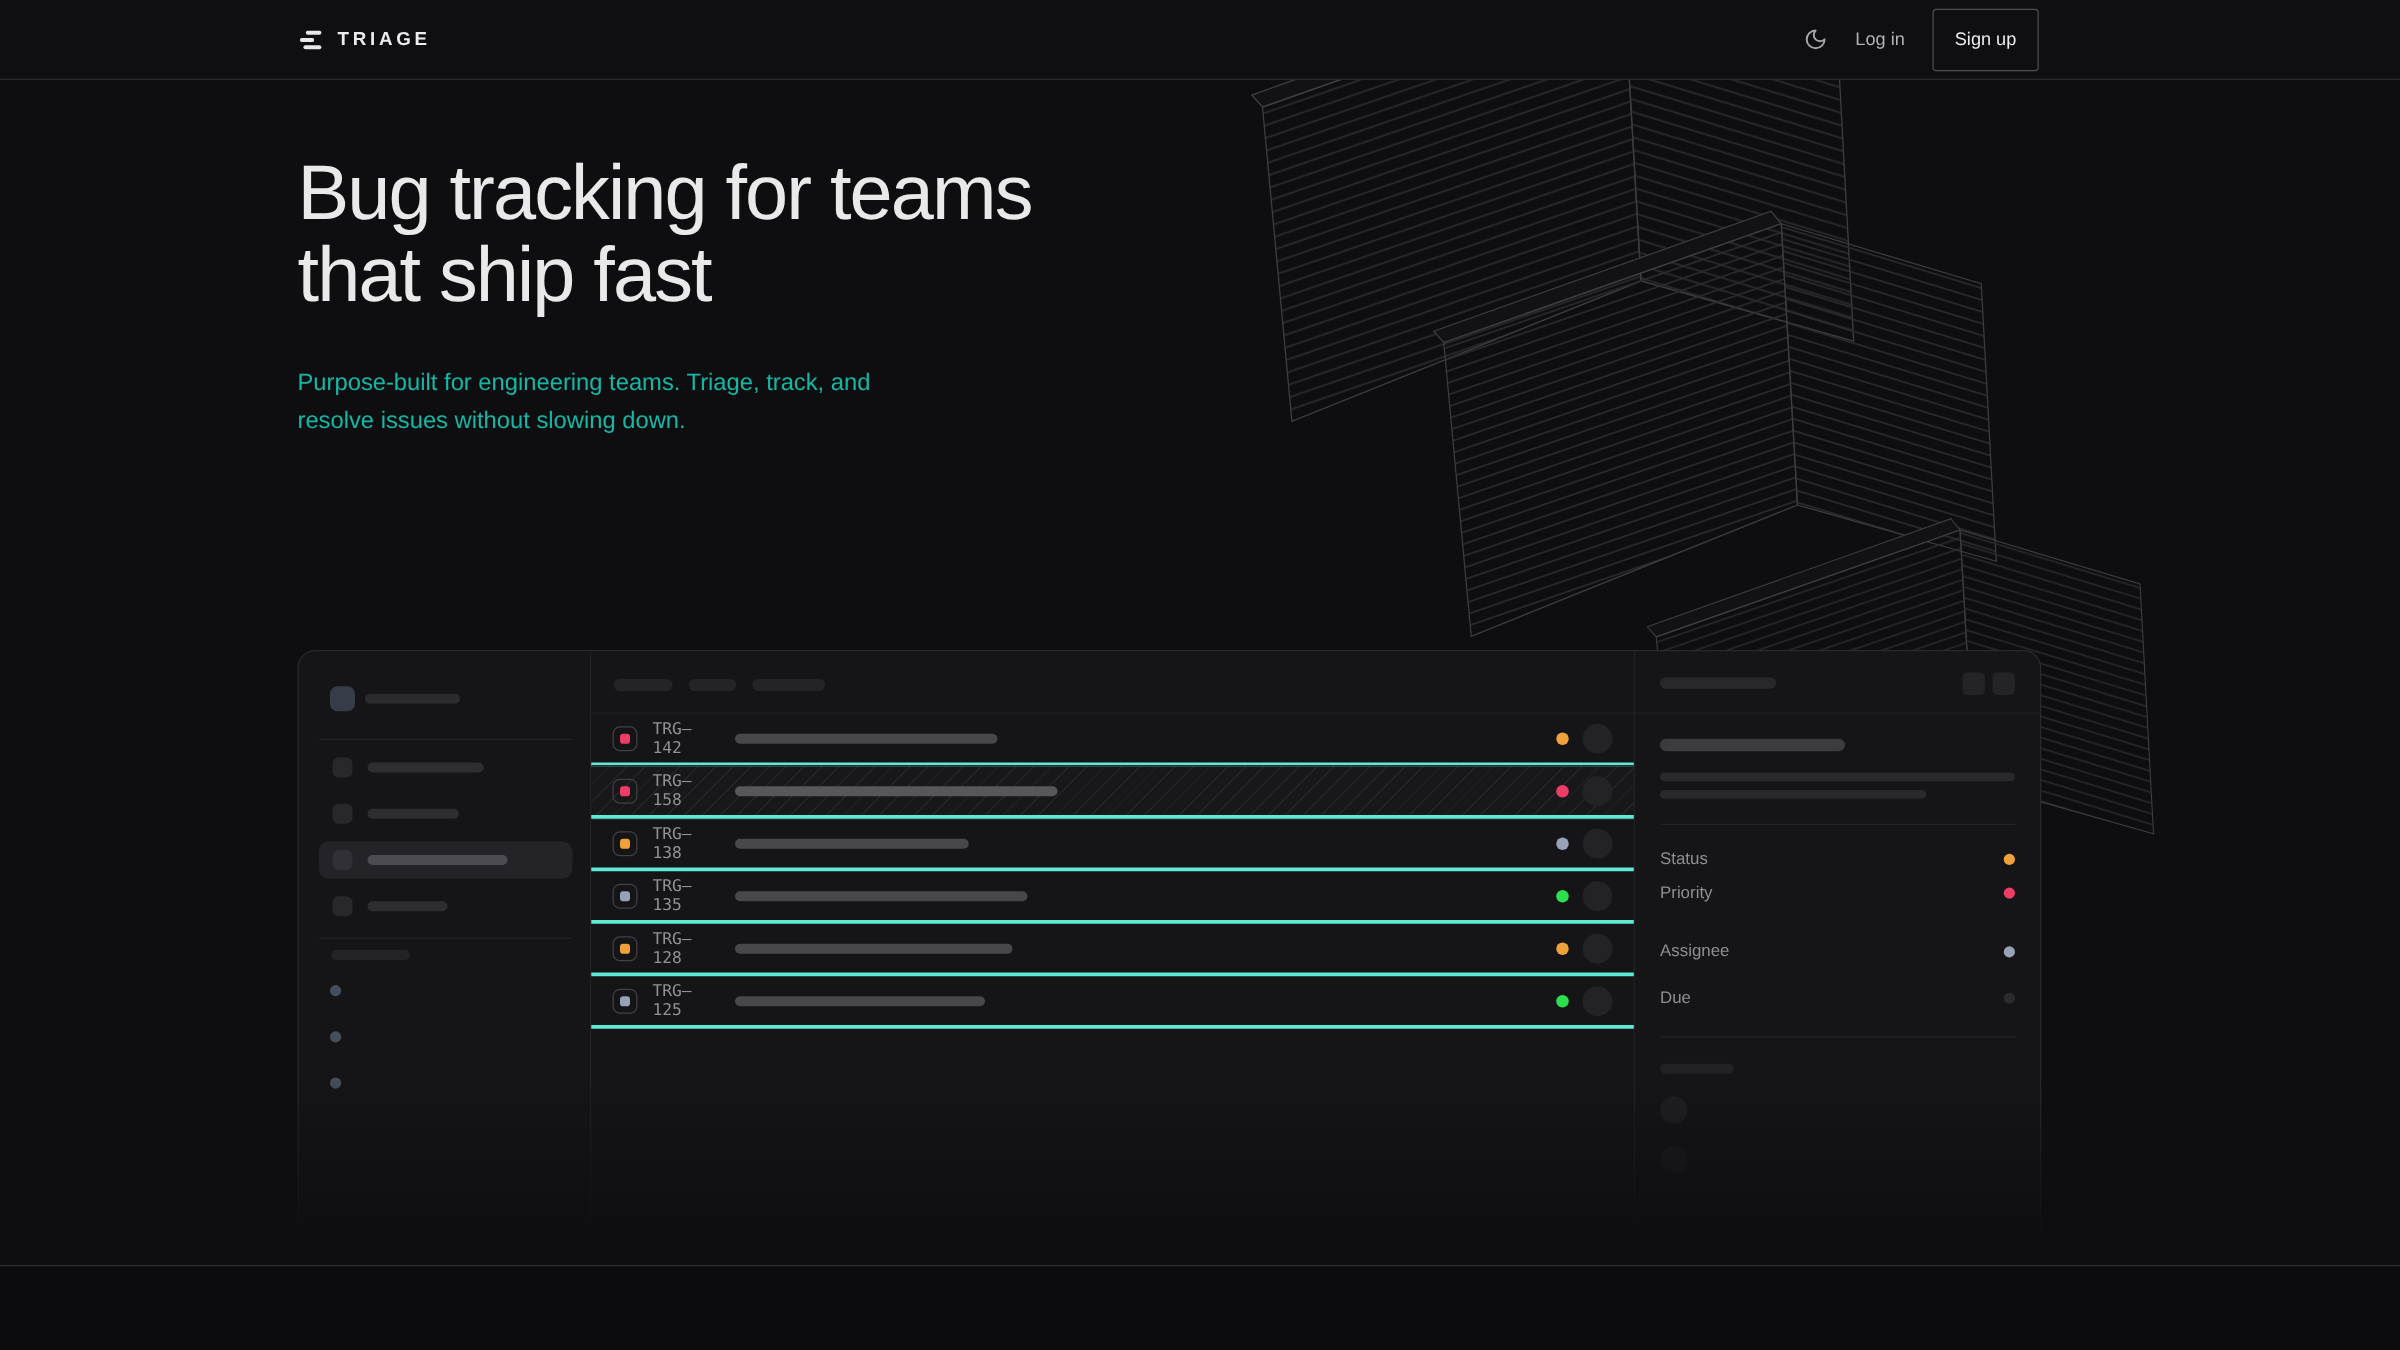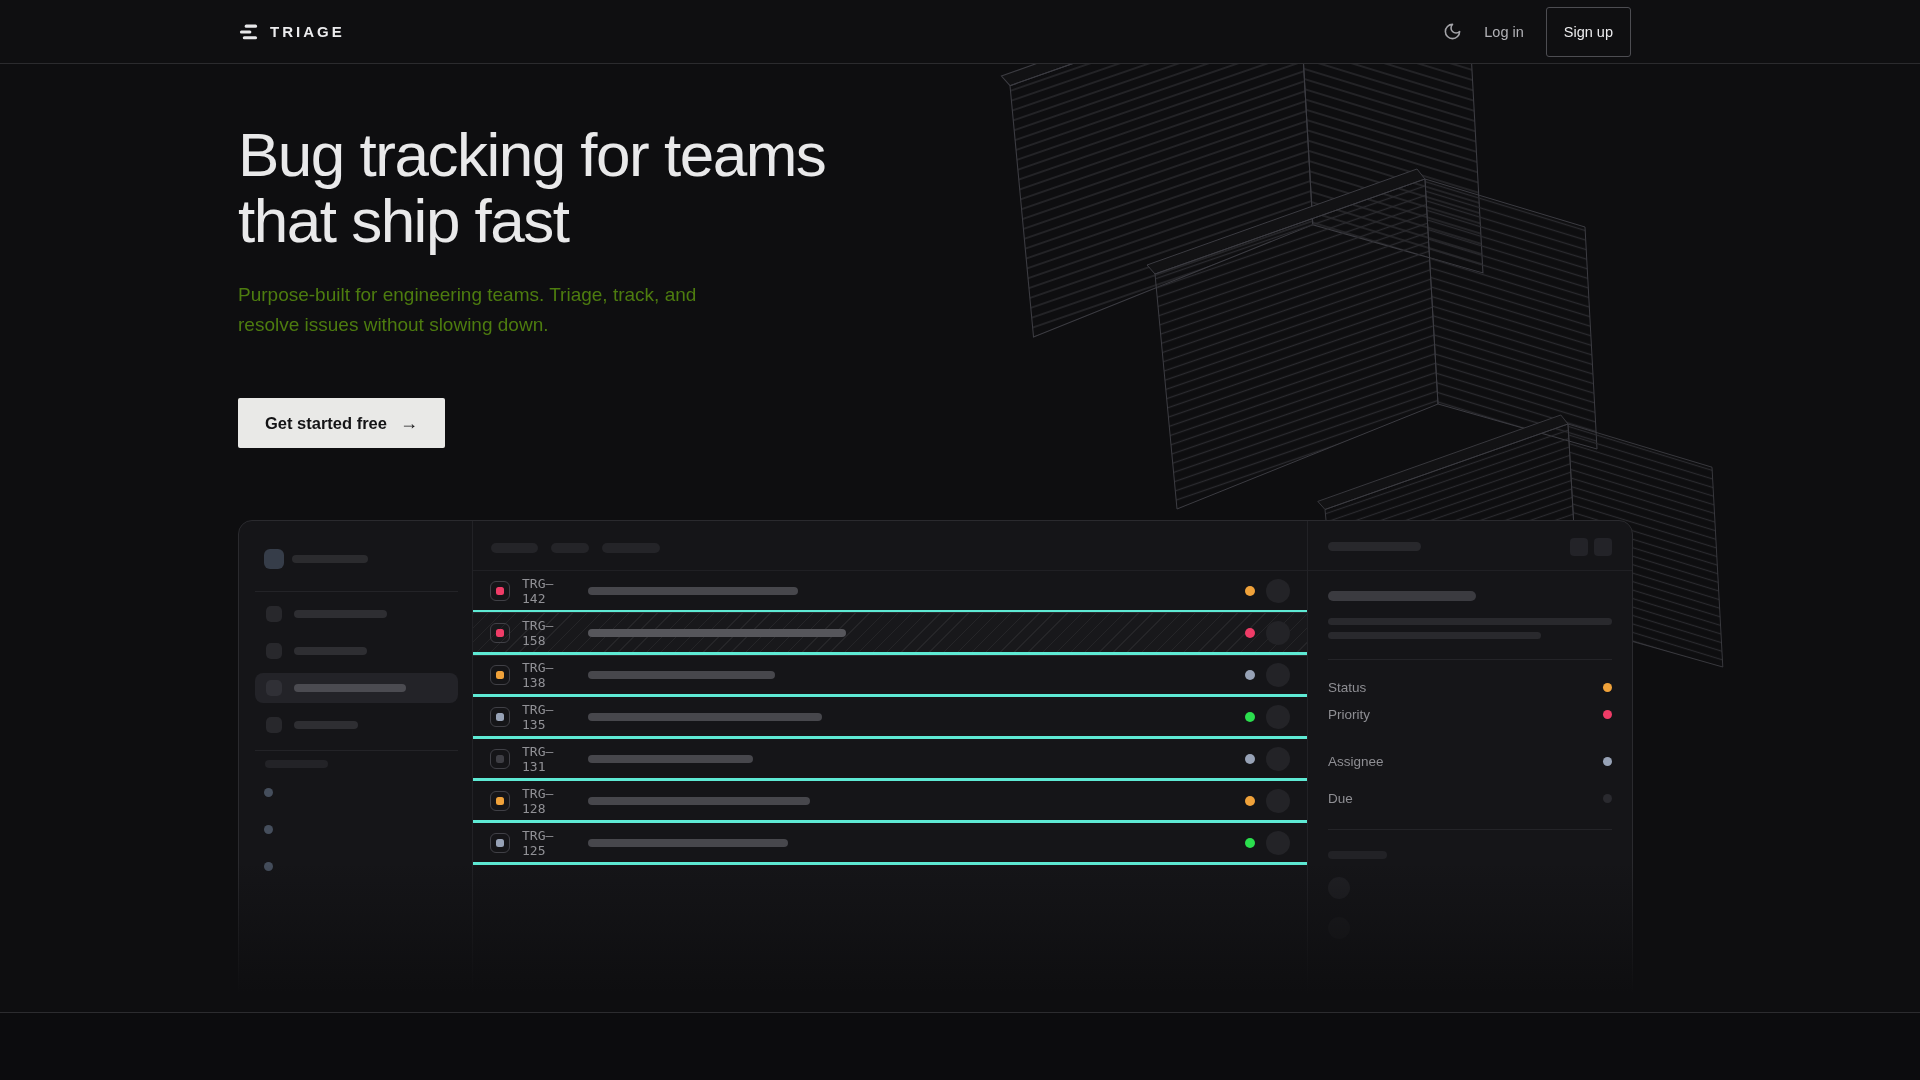--- a/index.html
+++ b/index.html
@@ -16,22 +16,22 @@
   .moon-btn { background:none; border:none; cursor:pointer; display:flex; align-items:center; }
   .login { font-size:14.5px; color:#b2b2b7; background:none; border:none; cursor:pointer; }
   .signup { font-size:14.5px; color:#ececee; background:transparent; border:1px solid #4d4d52;
             border-radius:3px; height:50px; padding:0 17px; cursor:pointer; }
 
   
   .hero { position:relative; height:949px; background:#0e0e10; border-bottom:1px solid #2c2c2f; overflow:hidden; }
   .wireframes { position:absolute; left:990px; top:-100px; width:780px; height:760px; z-index:1; }
   .hero h1 { position:absolute; left:238px; top:58px; font-size:62px; line-height:66px;
              font-weight:500; letter-spacing:-1.5px; color:#e9e9ea; z-index:5; }
-  .hero-sub { position:absolute; left:238px; top:216px; max-width:495px; font-size:19px;
-              line-height:30px; color:#4d7c0f; z-index:5; }
+  .hero-sub { position:absolute; left:238px; top:228px; max-width:495px; font-size:19px;
+              line-height:30px; color:#14b8a6; z-index:5; }
   .cta { position:absolute; left:238px; top:334px; height:50px; display:inline-flex; align-items:center;
          gap:13px; padding:0 27px; background:#e9e9e7; color:#141416; border:none; border-radius:2px;
          font-family:"Liberation Sans",sans-serif; font-size:16.5px; font-weight:700; cursor:pointer; z-index:5; }
   .cta .arrow { font-size:18px; font-weight:400; }
   .hero-fade { position:absolute; left:0; right:0; bottom:0; height:150px; z-index:10;
                background:linear-gradient(to bottom, rgba(14,14,16,0), #0e0e10 88%); pointer-events:none; }
 
   
   .mockup { position:absolute; left:238px; top:456px; width:1395px; height:560px;
             background:#151518; border:1px solid #2a2a2e; border-radius:14px;
@@ -137,24 +137,20 @@
     <use href="#fold" transform="translate(335,460) scale(0.9)"></use>
   </svg>
 
   <h1>
     <div>Bug tracking for teams</div>
     <div>that ship fast</div>
   </h1>
 
   <p class="hero-sub">Purpose-built for engineering teams. Triage, track, and resolve issues without slowing down.</p>
 
-  <button class="cta">
-    <span>Get started free</span>
-    <span class="arrow">→</span>
-  </button>
 
   <div class="mockup">
 
     <div class="mk-sidebar">
       <div class="ws-icon"></div>
       <div class="ws-bar"></div>
       <div class="sb-div" style="top:70px"></div>
       <div class="sb-nav" id="sb-nav">
           <div class="sb-item">
             <span class="sb-ic"></span>
@@ -216,29 +212,20 @@
     <span class="issue-dot" style="background: rgb(151, 162, 182);"></span>
     <span class="issue-av"></span>
   </div>
           <div class="issue-row">
     <span class="issue-ic">
               <i style="background: rgb(151, 162, 182);"></i>
             </span>
     <span class="issue-id">TRG–135</span>
     <span class="issue-bar" style="width: 234px;"></span>
     <span class="issue-dot" style="background: rgb(43, 223, 78);"></span>
-    <span class="issue-av"></span>
-  </div>
-          <div class="issue-row">
-    <span class="issue-ic">
-              <i style="background: rgb(62, 62, 68);"></i>
-            </span>
-    <span class="issue-id">TRG–131</span>
-    <span class="issue-bar" style="width: 165px;"></span>
-    <span class="issue-dot" style="background: rgb(151, 162, 182);"></span>
     <span class="issue-av"></span>
   </div>
           <div class="issue-row">
     <span class="issue-ic">
               <i style="background: rgb(240, 162, 58);"></i>
             </span>
     <span class="issue-id">TRG–128</span>
     <span class="issue-bar" style="width: 222px;"></span>
     <span class="issue-dot" style="background: rgb(240, 162, 58);"></span>
     <span class="issue-av"></span>

